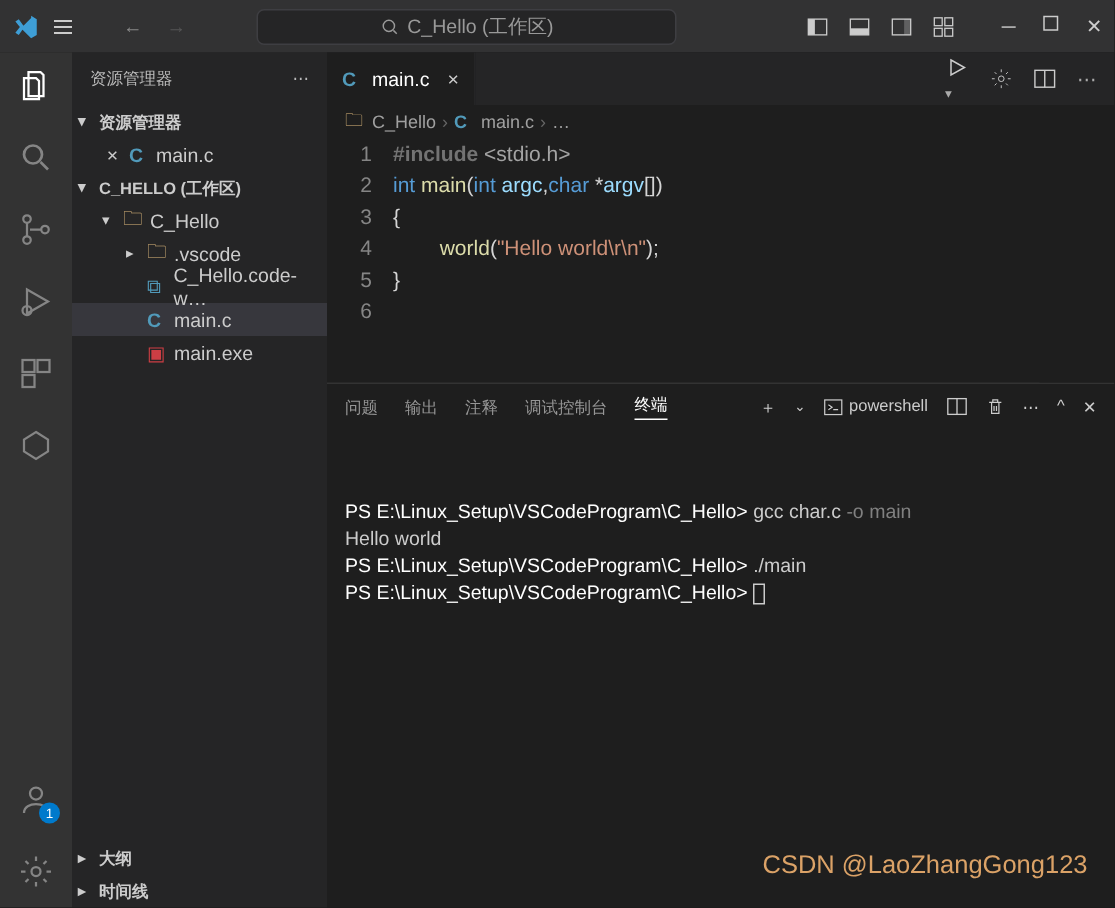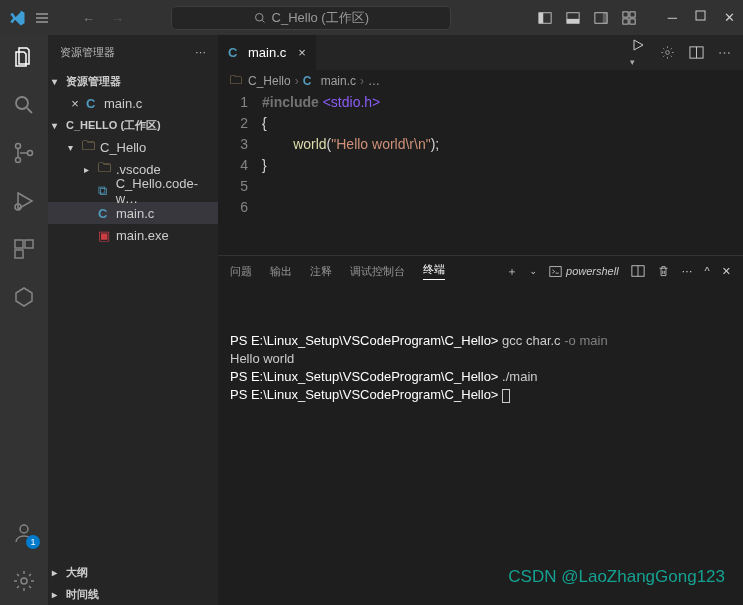--- a/index.html
+++ b/index.html
@@ -36,35 +36,35 @@
 .crumb-sep { color: #666; }
 .code { display: flex; font-family: Consolas, monospace; font-size: 14px; flex: 1; position: relative; }
 .gutter { width: 44px; text-align: right; padding-right: 14px; color: #858585; }
 .gutter div { height: 21px; line-height: 21px; }
 .lines { flex: 1; }
 .lines div { height: 21px; line-height: 21px; white-space: pre; }
 .k-pre { color: #737373; font-weight: bold; }
 .k-str { color: #ce9178; }
 .k-type { color: #569cd6; }
 .k-fn { color: #dcdcaa; }
-.k-inc { color: #8b5cf6; }
+.k-inc { color: #a3a3a3; }
 .k-pun { color: #d4d4d4; }
 .k-var { color: #9cdcfe; }
 .minimap { position: absolute; right: 0; top: 0; width: 50px; height: 100%; background: #1e1e1e; }
 .panel { height: 350px; background: #1e1e1e; border-top: 1px solid #333; display: flex; flex-direction: column; gap: 40px; }
 .panel-tabs { height: 30px; display: flex; align-items: center; gap: 18px; padding: 0 12px; font-size: 11px; color: #969696; }
 .panel-tabs .ptab.active { color: #fff; border-bottom: 1px solid #fff; padding-bottom: 2px; }
 .panel-tabs .right { margin-left: auto; display: flex; gap: 12px; align-items: center; color: #ccc; }
 .terminal { flex: 1; font-family: Consolas, monospace; font-size: 13px; padding: 6px 12px; color: #ccc; }
 .terminal .line { white-space: pre; line-height: 18px; }
 .prompt { color: #ffffff; }
 .cmd { color: #ccc; }
 .opt { color: #808080; }
 .cursor-box { display:inline-block; width:8px; height:14px; border:1px solid #ccc; vertical-align:middle; }
-.watermark { position: absolute; right: 18px; bottom: 18px; color: #14b8a6; font-size: 17px; opacity: .85; pointer-events: none; }
+.watermark { position: absolute; right: 18px; bottom: 18px; color: #fdba74; font-size: 17px; opacity: .85; pointer-events: none; }
 svg { display: block; }
 .file-c-icon { display:inline-block; width:14px; font-weight:bold; color:#519aba; }
 .file-code-icon { display:inline-block; width:14px; color:#519aba; }
 .file-exe-icon { display:inline-block; width:14px; color:#cc3e44; }
 .folder-icon { display:inline-block; width:14px; color:#dcb67a; }
 .chev { display:inline-block; width:10px; color:#ccc; font-size:10px; }
 </style>
 </head>
 <body>
 
@@ -282,39 +282,40 @@
       <div class="gutter">
         <div>1</div>
           <div>2</div>
           <div>3</div>
           <div>4</div>
           <div>5</div>
           <div>6</div>
       </div>
       <div class="lines">
         <div><span class="k-pre">#include</span> <span class="k-inc">&lt;stdio.h&gt;</span></div>
+        <div><span class="k-type">int</span> <span class="k-fn">main</span><span class="k-pun">(</span><span class="k-type">int</span> <span class="k-var">argc</span><span class="k-pun">,</span><span class="k-type">char</span> <span class="k-pun">*</span><span class="k-var">argv</span><span class="k-pun">[])</span></div>
         <div><span class="k-pun">{</span></div>
         <div>        <span class="k-fn">world</span><span class="k-pun">(</span><span class="k-str">"Hello world\r\n"</span><span class="k-pun">);</span></div>
         <div><span class="k-pun">}</span></div>
         <div></div>
       </div>
       <div class="minimap"></div>
     </div>
 
     <div class="panel">
       <div class="panel-tabs">
         <span class="ptab">问题</span>
         <span class="ptab">输出</span>
         <span class="ptab">注释</span>
         <span class="ptab">调试控制台</span>
         <span class="ptab active">终端</span>
         <div class="right">
           <span>＋</span>
           <span style="font-size:9px;">⌄</span>
-          <span style="display:flex;align-items:center;gap:4px;font-style:italic;">
+          <span style="display:flex;align-items:center;gap:4px;">
               <svg width="13" height="13" viewBox="0 0 16 16">
                 <rect x="1" y="2" width="14" height="12" stroke="#ccc" fill="none"></rect>
                 <path stroke="#ccc" d="M4 6l3 2-3 2M8 10h4"></path>
               </svg>
               <span>powershell</span>
             </span>
           <span>
               <svg width="14" height="14" viewBox="0 0 16 16">
                 <rect x="1" y="2" width="14" height="12" stroke="#ccc" fill="none"></rect>
                 <line x1="8" y1="2" x2="8" y2="14" stroke="#ccc"></line>

